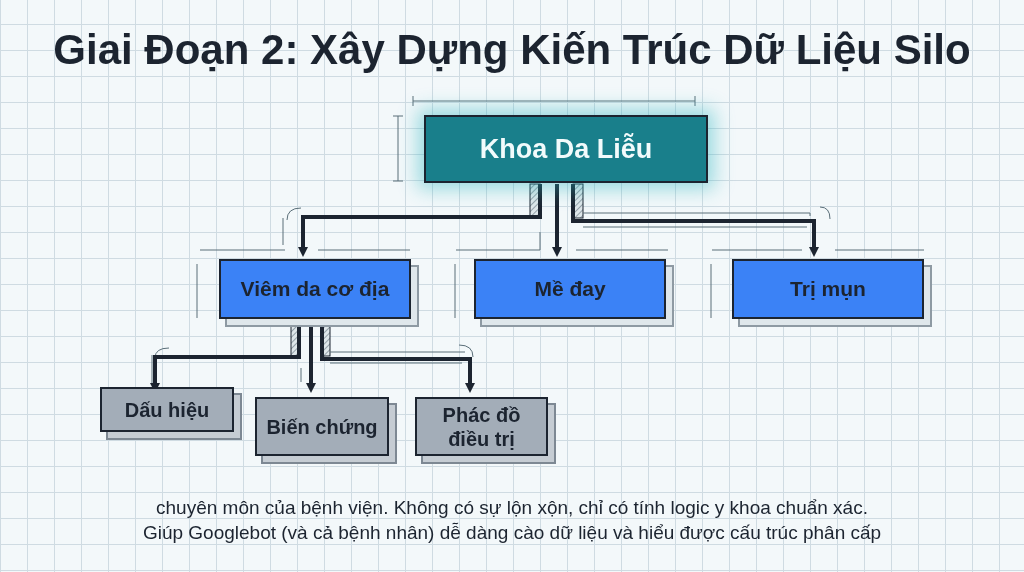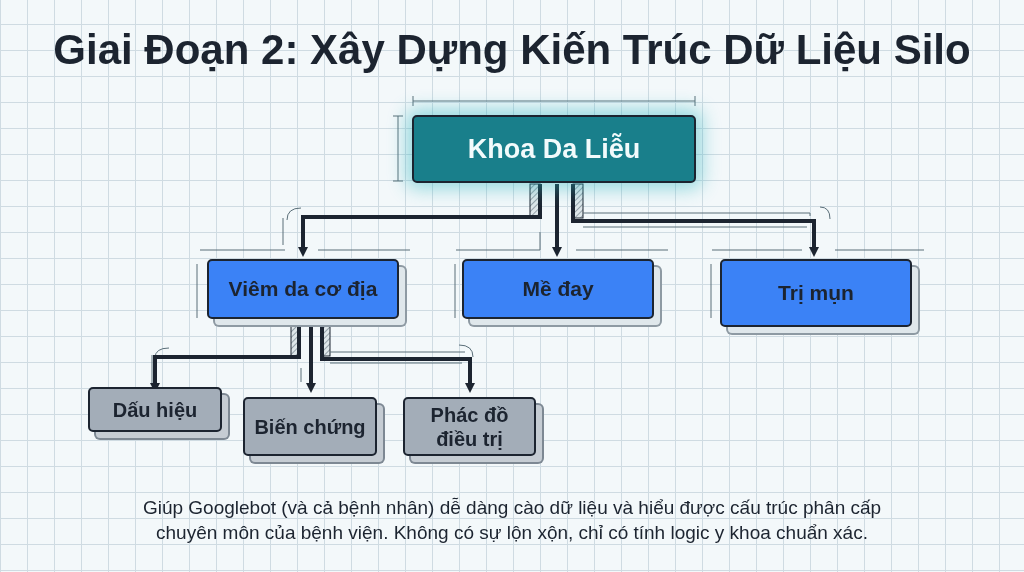--- a/index.html
+++ b/index.html
@@ -8,21 +8,21 @@
     background-image:
       linear-gradient(to right, #cfdbe2 1px, transparent 1px),
       linear-gradient(to bottom, #cfdbe2 1px, transparent 1px);
     background-size:27px 26px;
     background-position:0 -2px;
     font-family:"Liberation Sans", sans-serif;}
   .title{position:absolute;left:0;top:26px;width:1024px;text-align:center;
     font-size:42px;font-weight:bold;color:#1c2430;letter-spacing:0px;}
   svg.diagram{position:absolute;left:0;top:0;}
   .node{position:absolute;box-sizing:border-box;display:flex;align-items:center;justify-content:center;
-    text-align:center;font-weight:bold;color:#1c2430;border:2.5px solid #1c2430;border-radius:5px;}
+    text-align:center;font-weight:bold;color:#1c2430;border:2.5px solid #1c2430;border-radius:0;margin-left:12px;}
   .root{background:#197f8b;color:#f2fbfc;font-size:27px;
     box-shadow:0 0 18px 6px rgba(40,180,190,0.45);}
   .l1{background:#3b82f6;font-size:21px;box-shadow:7px 7px 0 -1px #dfe7eb, 7px 7px 0 1px #8e9aa3;}
   .l2{background:#a3adb8;font-size:20px;line-height:24px;box-shadow:7px 7px 0 -1px #c5ccd3, 7px 7px 0 1px #7d8893;}
   .caption{position:absolute;left:0;top:495px;width:1024px;text-align:center;
     font-size:19px;line-height:25px;color:#1c2430;}
 </style>
 </head>
 <body>
 
@@ -89,30 +89,30 @@
 <div class="node root" style="left:412px;top:115px;width:284px;height:68px;">
   <span>Khoa Da Liễu</span>
 </div>
 
 <div class="node l1" style="left:207px;top:259px;width:192px;height:60px;">
   <span>Viêm da cơ địa</span>
 </div>
 <div class="node l1" style="left:462px;top:259px;width:192px;height:60px;">
   <span>Mề đay</span>
 </div>
-<div class="node l1" style="left:720px;top:259px;width:192px;height:68px;">
+<div class="node l1" style="left:720px;top:259px;width:192px;height:60px;">
   <span>Trị mụn</span>
 </div>
 
 <div class="node l2" style="left:88px;top:387px;width:134px;height:45px;text-align:center;">
   <span>Dấu hiệu</span>
 </div>
 <div class="node l2" style="left:243px;top:397px;width:134px;height:59px;">
   <span>Biến chứng</span>
 </div>
 <div class="node l2" style="left:403px;top:397px;width:133px;height:59px;padding:0 22px;">
   <span>Phác đồ điều trị</span>
 </div>
 
 <div class="caption">
+  <div>chuyên môn của bệnh viện. Không có sự lộn xộn, chỉ có tính logic y khoa chuẩn xác.</div>
   <div>Giúp Googlebot (và cả bệnh nhân) dễ dàng cào dữ liệu và hiểu được cấu trúc phân cấp</div>
-  <div>chuyên môn của bệnh viện. Không có sự lộn xộn, chỉ có tính logic y khoa chuẩn xác.</div>
 </div>
 
 </body></html>

